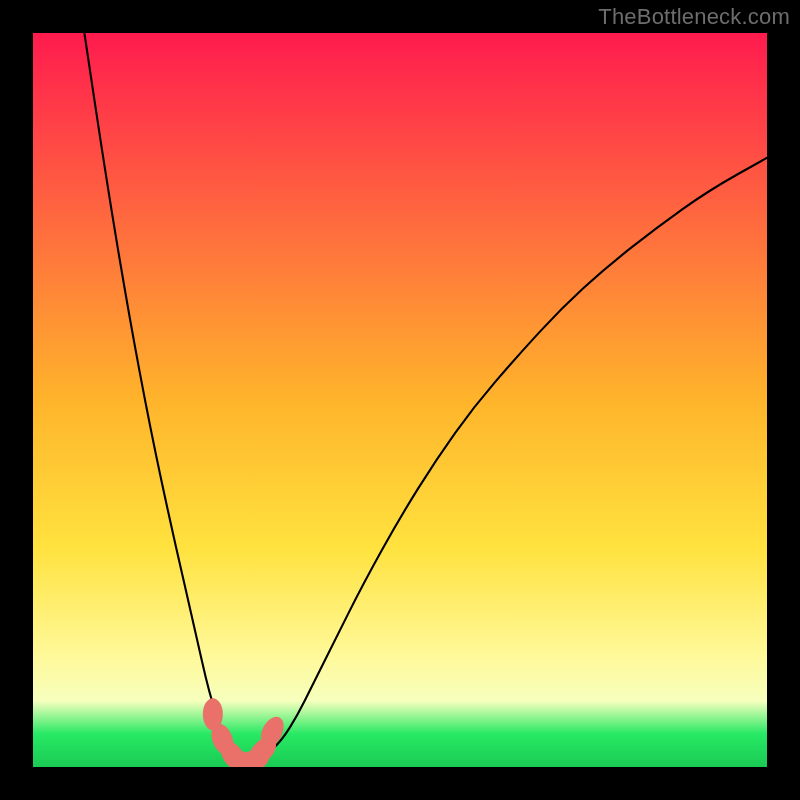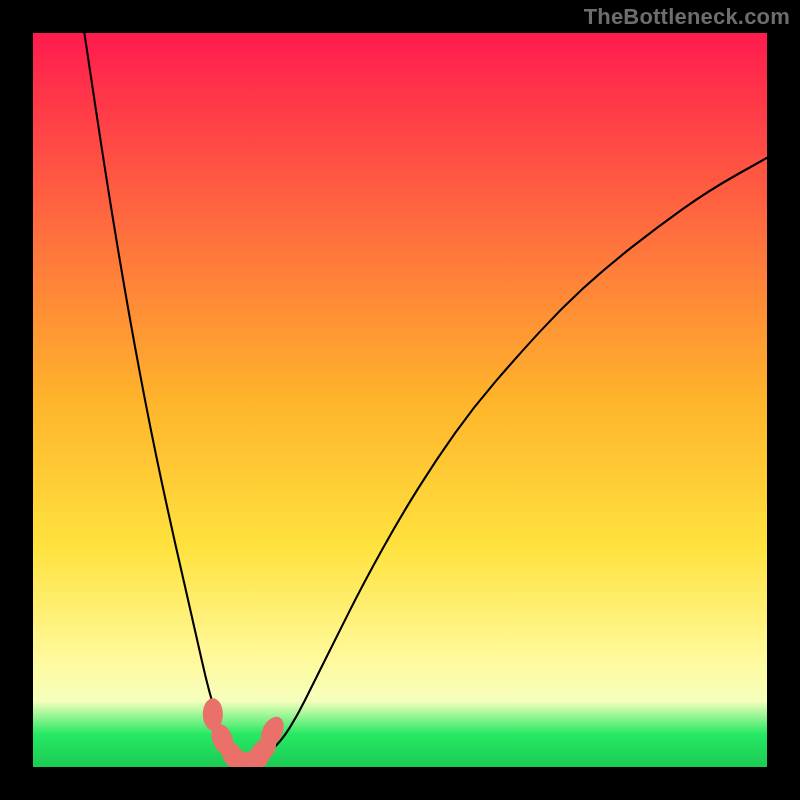--- a/index.html
+++ b/index.html
@@ -16,21 +16,21 @@
     width: 800px;
     height: 800px;
     background: #000;
   }
   .watermark {
     position: absolute;
     top: 4px;
     right: 10px;
     color: #6d6d6d;
     font-size: 22px;
-    font-weight: 700;
+    font-weight: 400;
     letter-spacing: 0.2px;
     z-index: 5;
   }
   svg.plot {
     position: absolute;
     left: 33px;
     top: 33px;
     width: 734px;
     height: 734px;
     display: block;

